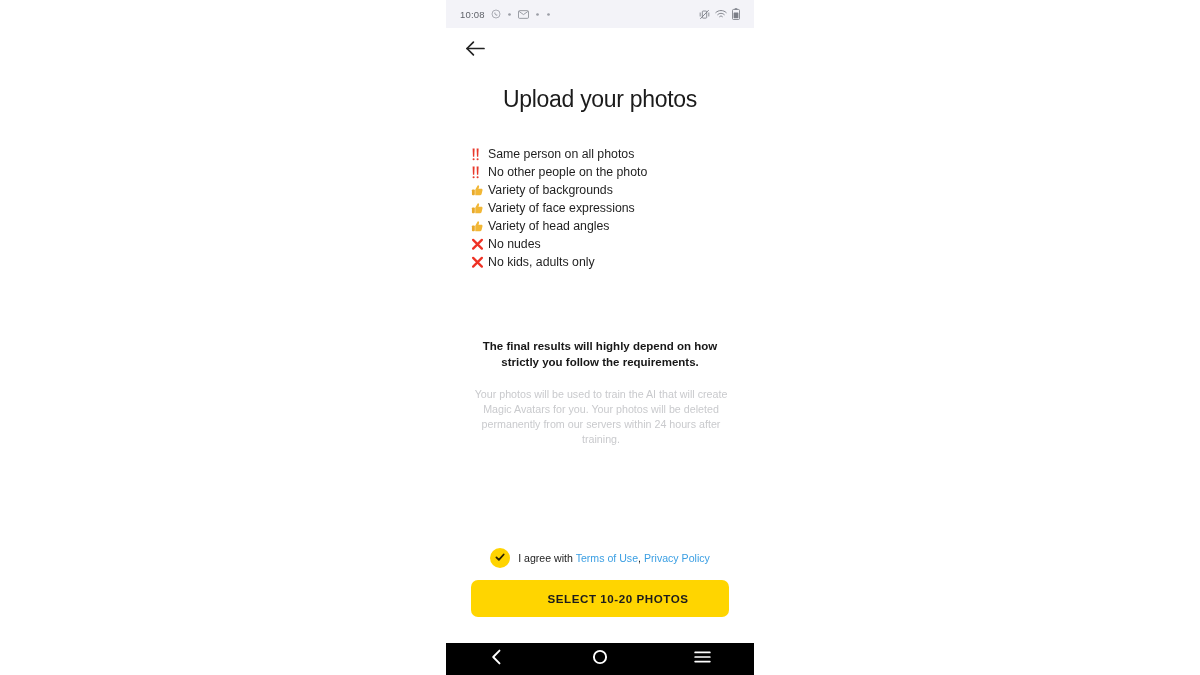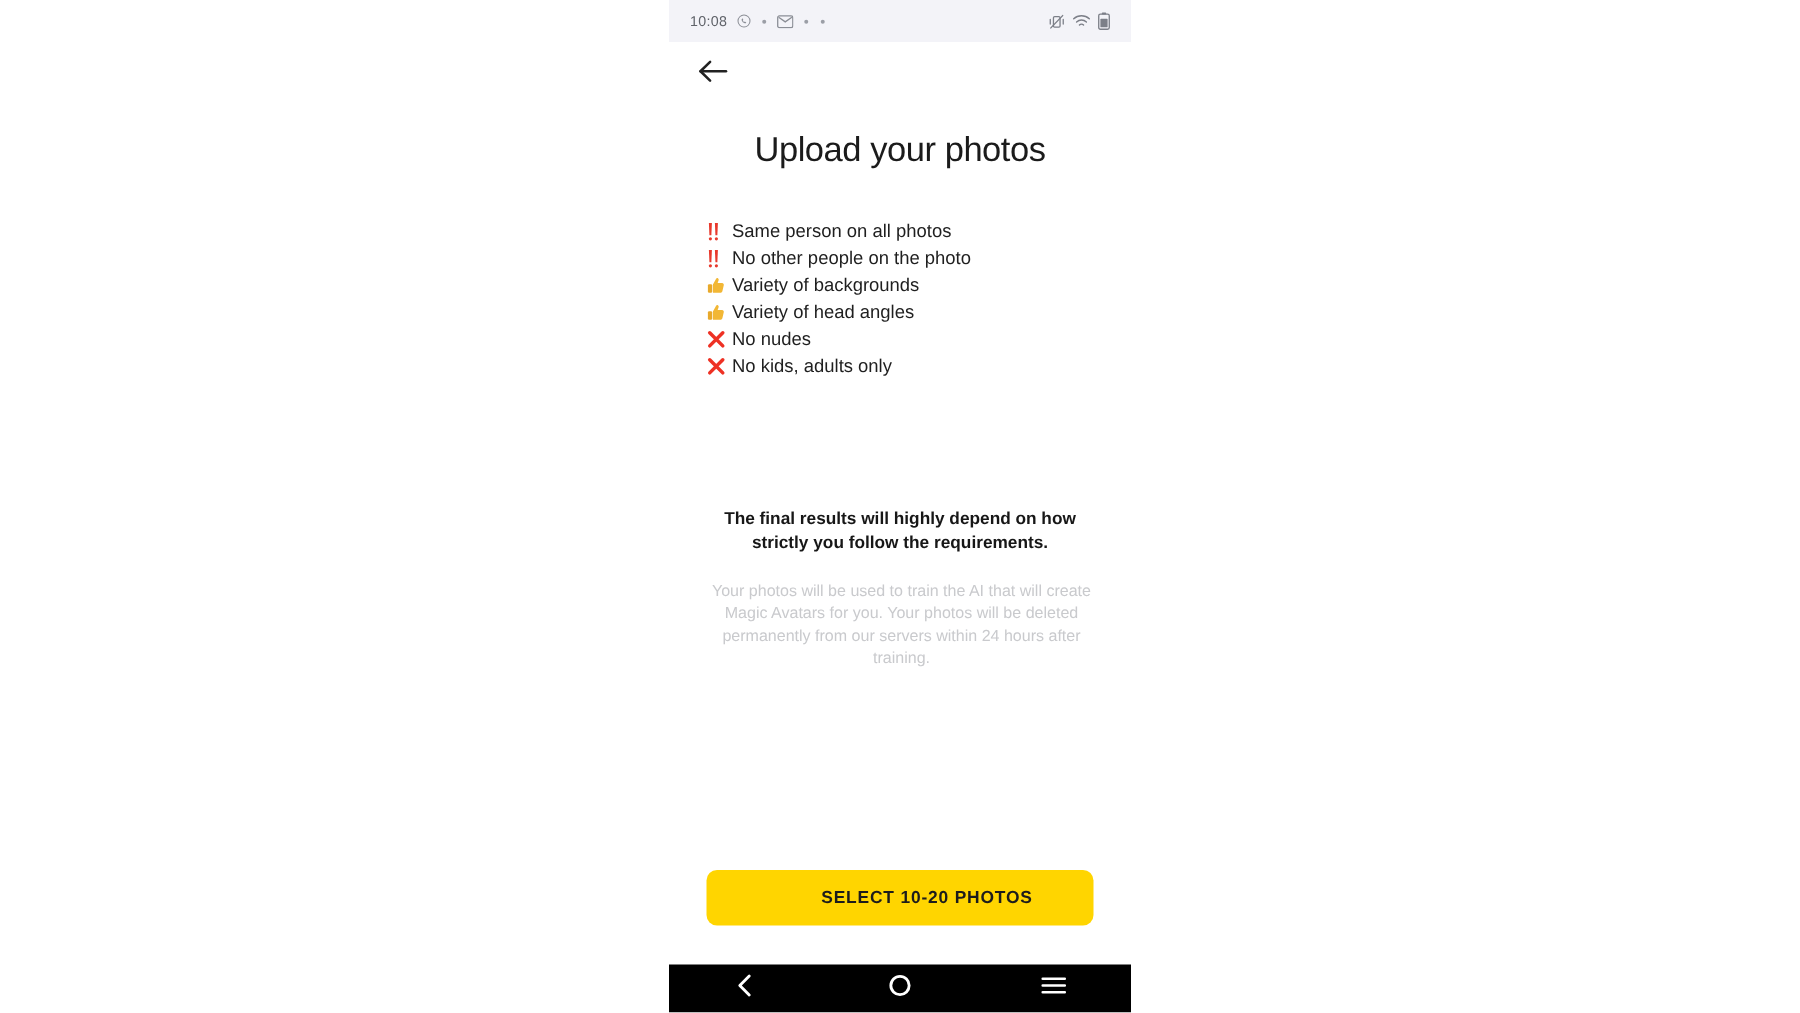--- a/index.html
+++ b/index.html
@@ -323,28 +323,37 @@
     <div class="req-item">
       <span class="req-emoji">
         <svg width="13" height="13" viewBox="0 0 14 14">
             <path d="M4.6 6.1l2.2-4.0c.3-.6.9-.8 1.4-.5.5.3.7.9.5 1.5l-.7 2.0h3.2c.8 0 1.4.7 1.2 1.5l-1.0 4.3c-.15.65-.73 1.1-1.4 1.1H4.6z" fill="#f2b735"></path>
             <rect x="1.0" y="5.9" width="3.1" height="6.1" rx="0.9" fill="#e8a92b"></rect>
           </svg>
       </span>
       <span class="req-label">Variety of backgrounds</span>
     </div>
 
-
     <div class="req-item">
       <span class="req-emoji">
         <svg width="13" height="13" viewBox="0 0 14 14">
             <path d="M4.6 6.1l2.2-4.0c.3-.6.9-.8 1.4-.5.5.3.7.9.5 1.5l-.7 2.0h3.2c.8 0 1.4.7 1.2 1.5l-1.0 4.3c-.15.65-.73 1.1-1.4 1.1H4.6z" fill="#f2b735"></path>
             <rect x="1.0" y="5.9" width="3.1" height="6.1" rx="0.9" fill="#e8a92b"></rect>
           </svg>
       </span>
+      <span class="req-label">Variety of face expressions</span>
+    </div>
+
+    <div class="req-item">
+      <span class="req-emoji">
+        <svg width="13" height="13" viewBox="0 0 14 14">
+            <path d="M4.6 6.1l2.2-4.0c.3-.6.9-.8 1.4-.5.5.3.7.9.5 1.5l-.7 2.0h3.2c.8 0 1.4.7 1.2 1.5l-1.0 4.3c-.15.65-.73 1.1-1.4 1.1H4.6z" fill="#f2b735"></path>
+            <rect x="1.0" y="5.9" width="3.1" height="6.1" rx="0.9" fill="#e8a92b"></rect>
+          </svg>
+      </span>
       <span class="req-label">Variety of head angles</span>
     </div>
 
 
     <div class="req-item">
       <span class="req-emoji">
         <svg width="13" height="13" viewBox="0 0 14 14">
             <path d="M2.3 2.0L11.7 11.4M11.7 2.0L2.3 11.4" stroke="#ee3124" stroke-width="2.5" stroke-linecap="round"></path>
           </svg>
       </span>
@@ -359,20 +368,32 @@
       </span>
       <span class="req-label">No kids, adults only</span>
     </div>
 
   </div>
 
   <div id="emphasis">The final results will highly depend on how strictly you follow the requirements.</div>
 
   <div id="disclaimer">Your photos will be used to train the AI that will create Magic Avatars for you. Your photos will be deleted permanently from our servers within 24 hours after training.</div>
 
+  <div id="agree-row">
+    <div id="agree-check">
+      <span>
+        <svg width="12" height="12" viewBox="0 0 14 14">
+            <path d="M2.8 7.4l2.9 2.9 5.6-6.2" stroke="#2b2200" stroke-width="2.1" fill="none" stroke-linecap="round" stroke-linejoin="round"></path>
+          </svg>
+      </span>
+    </div>
+    <div id="agree-text">
+      <span>I agree with </span><span class="tos-link">Terms of Use</span><span>, </span><span class="tos-link">Privacy Policy</span>
+    </div>
+  </div>
 
   <button id="cta-button">SELECT 10-20 PHOTOS</button>
 
   <div id="nav-bar">
     <div class="nav-btn">
       <span>
         <svg width="14" height="16" viewBox="0 0 14 16">
             <path d="M9.5 1.6L3.2 8l6.3 6.4" stroke="#ffffff" stroke-width="1.9" fill="none" stroke-linecap="round" stroke-linejoin="round"></path>
           </svg>
       </span>

